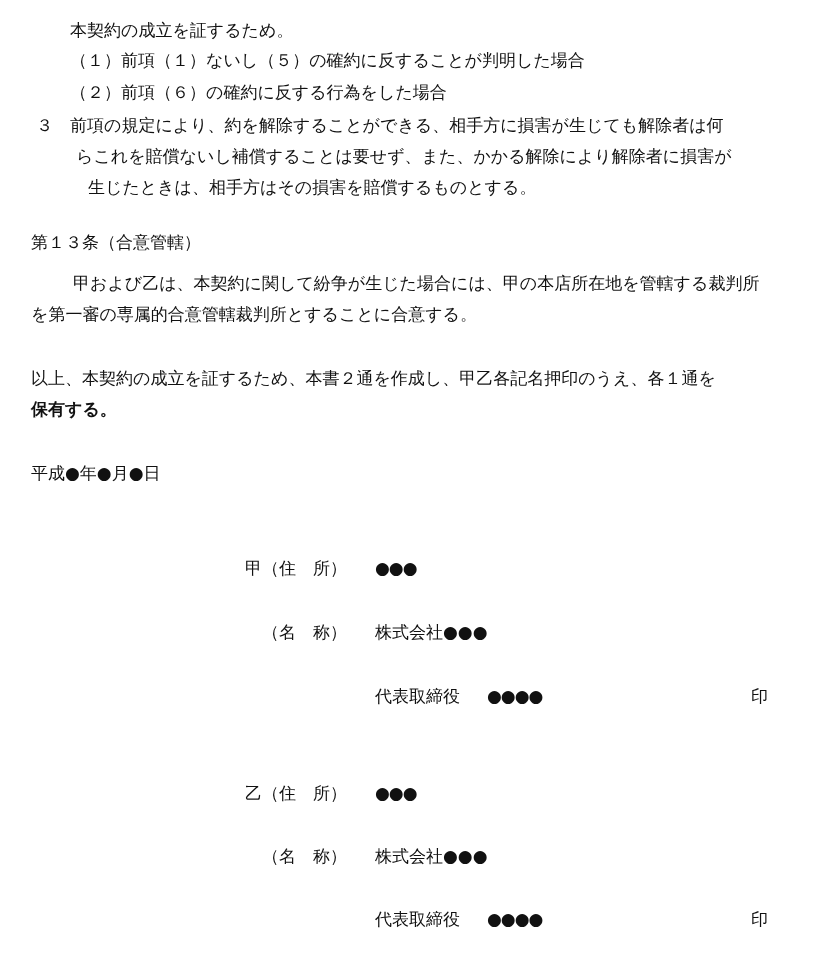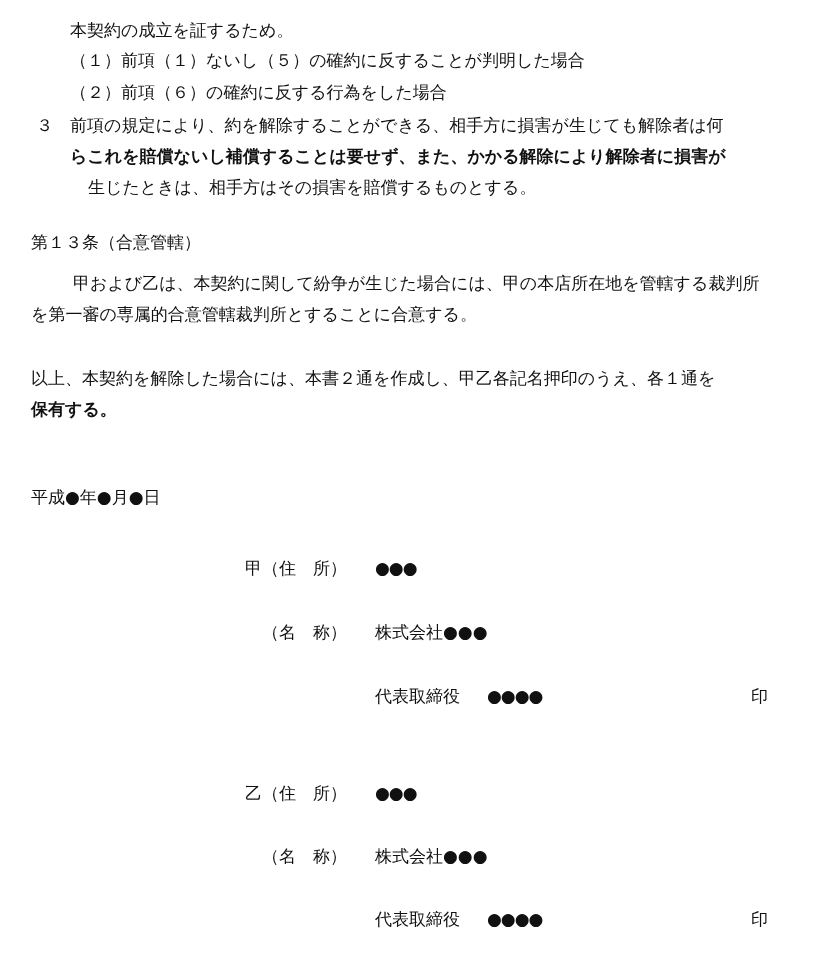--- a/index.html
+++ b/index.html
@@ -38,31 +38,31 @@
   </style>
 </head>
 <body>
 
 <div class="line" style="left:70px; top:20px;">本契約の成立を証するため。</div>
 <div class="line" style="left:70px; top:50px;">（１）前項（１）ないし（５）の確約に反することが判明した場合</div>
 <div class="line" style="left:70px; top:82px;">（２）前項（６）の確約に反する行為をした場合</div>
 
 <div class="num" style="left:36px; top:115px;">３</div>
 <div class="line" style="left:70px; top:115px;">前項の規定により、約を解除することができる、相手方に損害が生じても解除者は何</div>
-<div class="line" style="left:70px; top:146px;font-weight:bold;">らこれを賠償ないし補償することは要せず、また、かかる解除により解除者に損害が</div>
+<div class="line" style="left:76px; top:146px;">らこれを賠償ないし補償することは要せず、また、かかる解除により解除者に損害が</div>
 <div class="line" style="left:70px; top:177px;margin-left:18px;">生じたときは、相手方はその損害を賠償するものとする。</div>
 
 <div class="line" style="left:31px; top:232px;text-align:center;">第１３条（合意管轄）</div>
 <div class="line" style="left:31px; top:273px;margin-left:42px;">甲および乙は、本契約に関して紛争が生じた場合には、甲の本店所在地を管轄する裁判所</div>
 <div class="line" style="left:31px; top:304px;">を第一審の専属的合意管轄裁判所とすることに合意する。</div>
 
-<div class="line" style="left:31px; top:368px;">以上、本契約を解除した場合には、本書２通を作成し、甲乙各記名押印のうえ、各１通を</div>
+<div class="line" style="left:31px; top:368px;">以上、本契約の成立を証するため、本書２通を作成し、甲乙各記名押印のうえ、各１通を</div>
 <div class="line" style="left:31px; top:399px;font-weight:bold;">保有する。</div>
 
-<div class="line" style="left:31px; top:487px;">平成●年●月●日</div>
+<div class="line" style="left:31px; top:463px;">平成●年●月●日</div>
 
 <div>
   <div class="sig-label" style="left:245px; top:558px;">甲</div>
   <div class="sig-label" style="left:262px; top:558px;">（住　所）</div>
   <div class="sig-label dots" style="left:375px; top:558px;">●●●</div>
 
   <div class="sig-label" style="left:262px; top:622px;">（名　称）</div>
   <div class="sig-label" style="left:375px; top:622px;">株式会社●●●</div>
 
   <div class="sig-label" style="left:375px; top:686px;">代表取締役</div>

